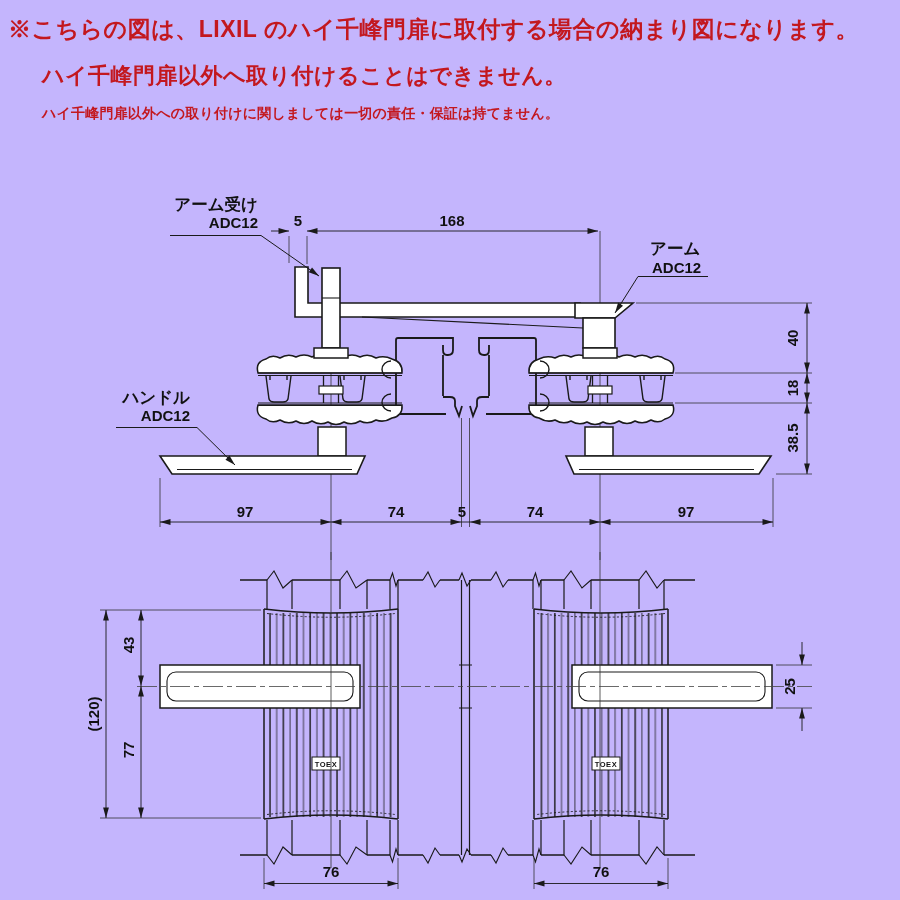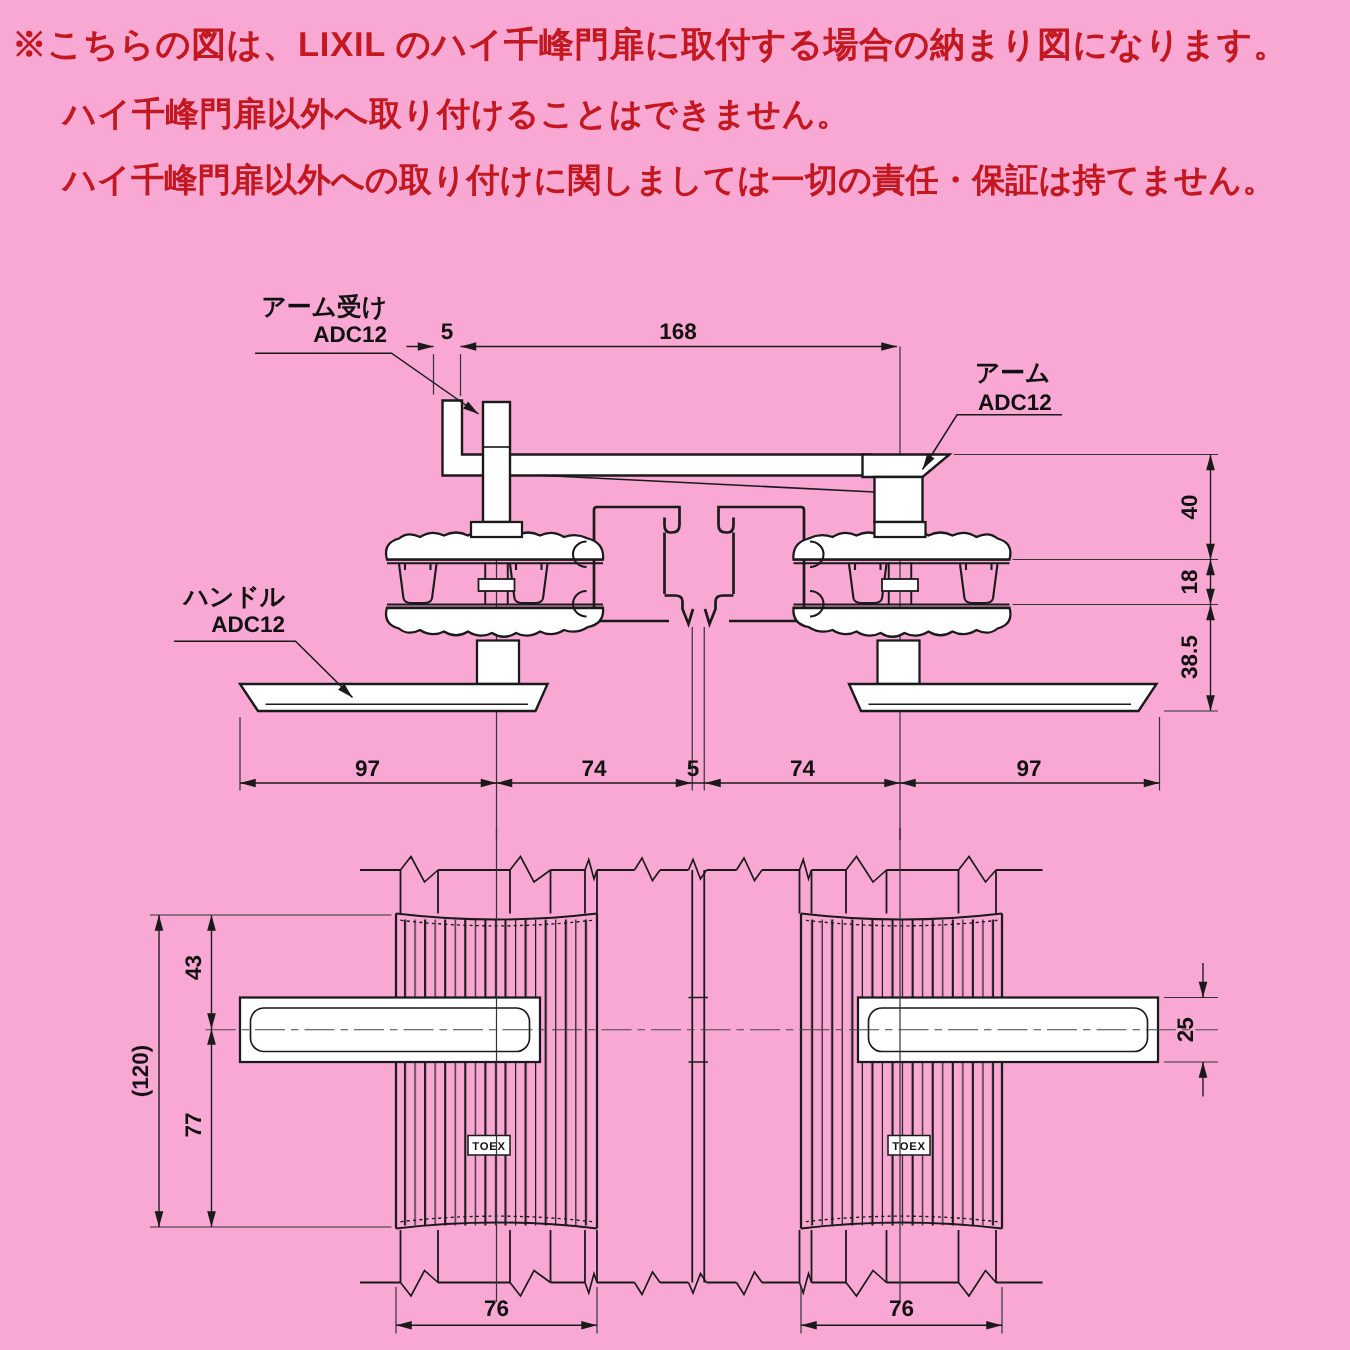--- a/index.html
+++ b/index.html
@@ -1,21 +1,21 @@
 <!DOCTYPE html>
 <html><head>
 <meta charset="utf-8">
 <style>
   html,body{margin:0;padding:0;background:#fff;}
-  .stage{position:relative;width:900px;height:900px;background:#f9a8d4;overflow:hidden;
+  .stage{position:relative;width:900px;height:900px;background:#c4b5fd;overflow:hidden;
          font-family:"Liberation Sans",sans-serif;}
   .notice{position:absolute;left:0;top:0;width:900px;color:#c3181f;font-weight:bold;}
   .notice .l1{position:absolute;left:8px;top:14px;font-size:23px;letter-spacing:0.5px;white-space:nowrap;}
   .notice .l2{position:absolute;left:42px;top:61px;font-size:22px;letter-spacing:0.5px;white-space:nowrap;text-align:right;}
-  .notice .l3{position:absolute;left:42px;top:105px;font-size:22px;letter-spacing:0.2px;white-space:nowrap;}
+  .notice .l3{position:absolute;left:42px;top:105px;font-size:14px;letter-spacing:0.2px;white-space:nowrap;}
   svg{position:absolute;left:0;top:0;}
   svg text{font-family:"Liberation Sans",sans-serif;font-weight:bold;fill:#111;}
   .dimtxt{font-size:15px;}
   .lbltxt{font-size:16.5px;}
   .logotxt{font-size:7.5px;letter-spacing:.5px;}
 </style>
 </head>
 <body>
 
 <div class="stage">

